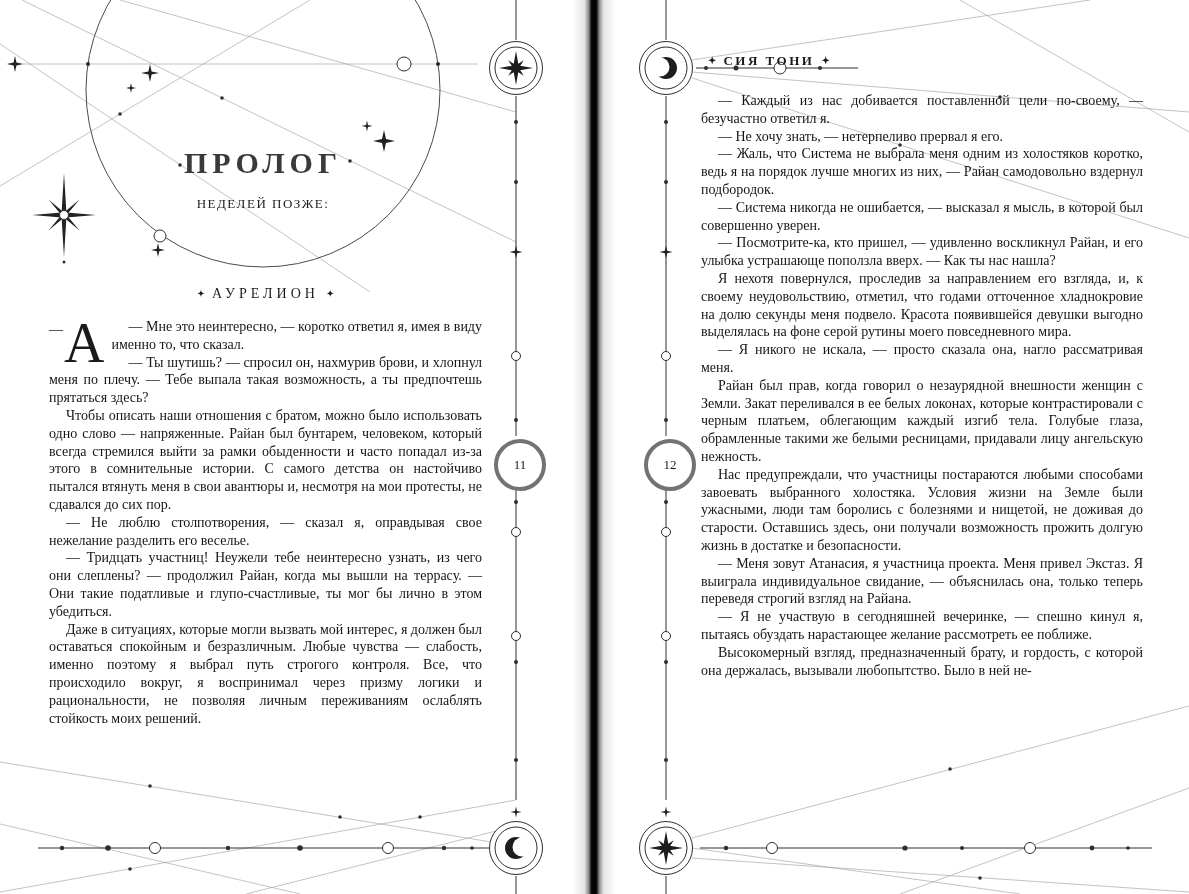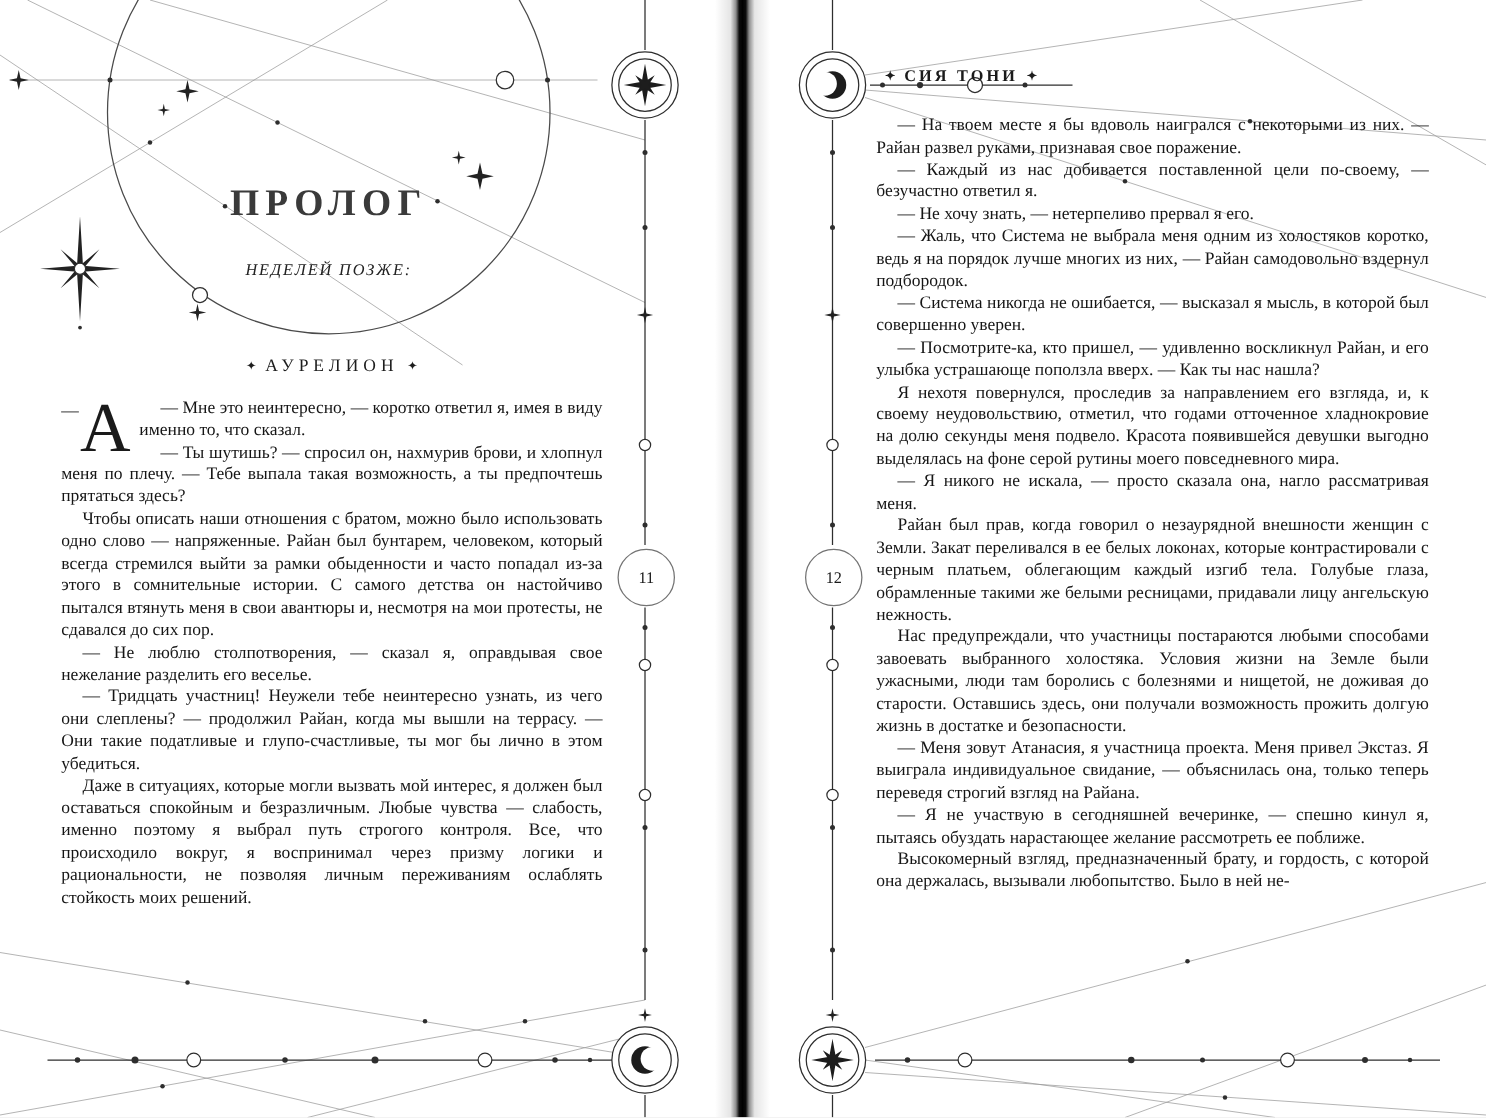--- a/index.html
+++ b/index.html
@@ -13,41 +13,41 @@
   }
   svg.deco{position:absolute;left:0;top:0;}
   .oc{fill:#ffffff;stroke:#2e2e2e;stroke-width:1;}
   .cline{stroke:#9a9a9a;stroke-width:0.7;fill:none;opacity:0.85;}
   .oline{stroke:#2e2e2e;stroke-width:1;fill:none;}
   .dot{fill:#2e2e2e;}
   .ncirc{fill:#ffffff;stroke:#2e2e2e;stroke-width:1;}
 
   .title-block{position:absolute;left:43px;top:146px;width:440px;text-align:center;}
   .chapter-title{font-size:30px;letter-spacing:5px;color:#3a3a3a;font-weight:700;}
-  .chapter-subtitle{margin-top:28px;font-size:13px;letter-spacing:1.5px;color:#222;font-style:italic;}
+  .chapter-subtitle{margin-top:16px;font-size:13px;letter-spacing:1.5px;color:#222;}
 
   .section-header{position:absolute;left:49px;top:286px;width:433px;text-align:center;
     font-size:14px;letter-spacing:4px;color:#1d1d1d;}
   .sparkle-char{font-size:10px;letter-spacing:0;vertical-align:1px;margin:0 7px;color:#1d1d1d;}
 
   .running-header{position:absolute;left:701px;top:53px;width:442px;text-align:left;
     font-size:13px;font-weight:700;letter-spacing:2.5px;color:#1a1a1a;}
 
   .body-col{position:absolute;font-size:14px;line-height:17.8px;text-align:justify;
     hyphens:auto;-webkit-hyphens:auto;}
   .left-body{left:49px;top:318px;width:433px;}
   .right-body{left:701px;top:92px;width:442px;}
   .body-col p{margin:0;text-indent:17px;}
   .body-col p.first{text-indent:0;}
 
   .dropcap{float:left;margin:2px 7px 0 0;white-space:nowrap;}
   .dc-dash{display:inline-block;font-size:14px;vertical-align:top;margin-top:1px;}
   .dc-letter{display:inline-block;font-size:56px;line-height:46px;margin-left:1px;color:#1a1a1a;}
 
-  .pagenum{position:absolute;width:44px;height:44px;border:1px solid #737373;border-radius:50%;
+  .pagenum{position:absolute;width:44px;height:44px;border:4px solid #737373;border-radius:50%;
     background:#fff;text-align:center;line-height:44px;font-size:13px;color:#1a1a1a;z-index:3;}
   .pg-left{left:494px;top:439px;}
   .pg-right{left:644px;top:439px;}
 
   .gutter{position:absolute;left:572px;top:0;width:44px;height:894px;z-index:2;
     background:linear-gradient(90deg,
       rgba(0,0,0,0) 0%,
       rgba(0,0,0,0.10) 28%,
       rgba(0,0,0,0.45) 38%,
       #0c0c0c 44%,
@@ -241,21 +241,20 @@
 
   <div class="gutter"></div>
 
   <div>
     <div class="running-header">
       <span class="sparkle-char">✦</span><span>СИЯ ТОНИ</span><span class="sparkle-char">✦</span>
     </div>
 
     <div class="body-col right-body">
       <div>
-          <p class="para">— На твоем месте я бы вдоволь наигрался с некоторыми из них. — Райан развел руками, признавая свое поражение.</p>
           <p class="para">— Каждый из нас добивается поставленной цели по-своему, — безучастно ответил я.</p>
           <p class="para">— Не хочу знать, — нетерпеливо прервал я его.</p>
           <p class="para">— Жаль, что Система не выбрала меня одним из холостяков коротко, ведь я на порядок лучше многих из них, — Райан самодовольно вздернул подбородок.</p>
           <p class="para">— Система никогда не ошибается, — высказал я мысль, в которой был совершенно уверен.</p>
           <p class="para">— Посмотрите-ка, кто пришел, — удивленно воскликнул Райан, и его улыбка устрашающе поползла вверх. — Как ты нас нашла?</p>
           <p class="para">Я нехотя повернулся, проследив за направлением его взгляда, и, к своему неудовольствию, отметил, что годами отточенное хладнокровие на долю секунды меня подвело. Красота появившейся девушки выгодно выделялась на фоне серой рутины моего повседневного мира.</p>
           <p class="para">— Я никого не искала, — просто сказала она, нагло рассматривая меня.</p>
           <p class="para">Райан был прав, когда говорил о незаурядной внешности женщин с Земли. Закат переливался в ее белых локонах, которые контрастировали с черным платьем, облегающим каждый изгиб тела. Голубые глаза, обрамленные такими же белыми ресницами, придавали лицу ангельскую нежность.</p>
           <p class="para">Нас предупреждали, что участницы постараются любыми способами завоевать выбранного холостяка. Условия жизни на Земле были ужасными, люди там боролись с болезнями и нищетой, не доживая до старости. Оставшись здесь, они получали возможность прожить долгую жизнь в достатке и безопасности.</p>
           <p class="para">— Меня зовут Атанасия, я участница проекта. Меня привел Экстаз. Я выиграла индивидуальное свидание, — объяснилась она, только теперь переведя строгий взгляд на Райана.</p>

